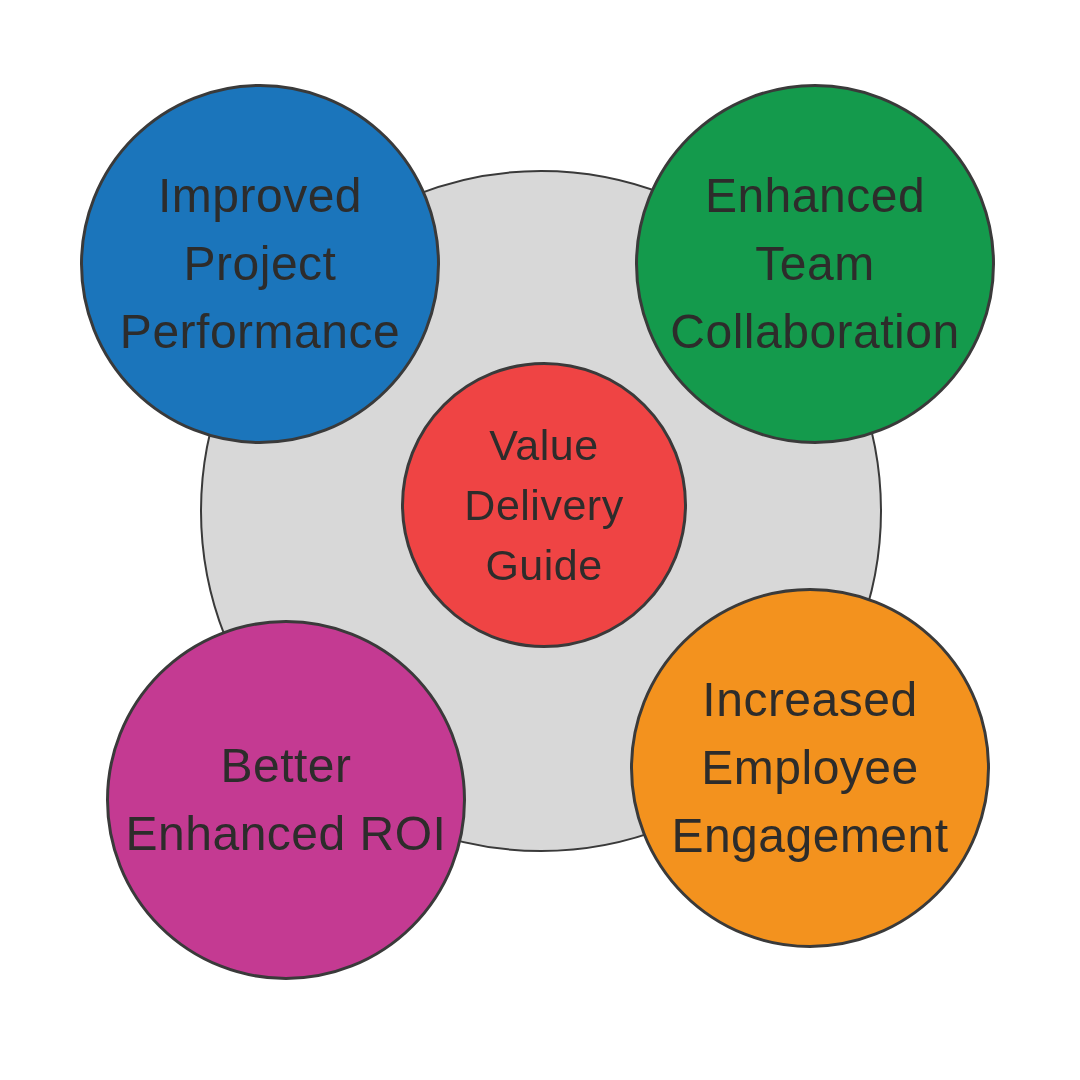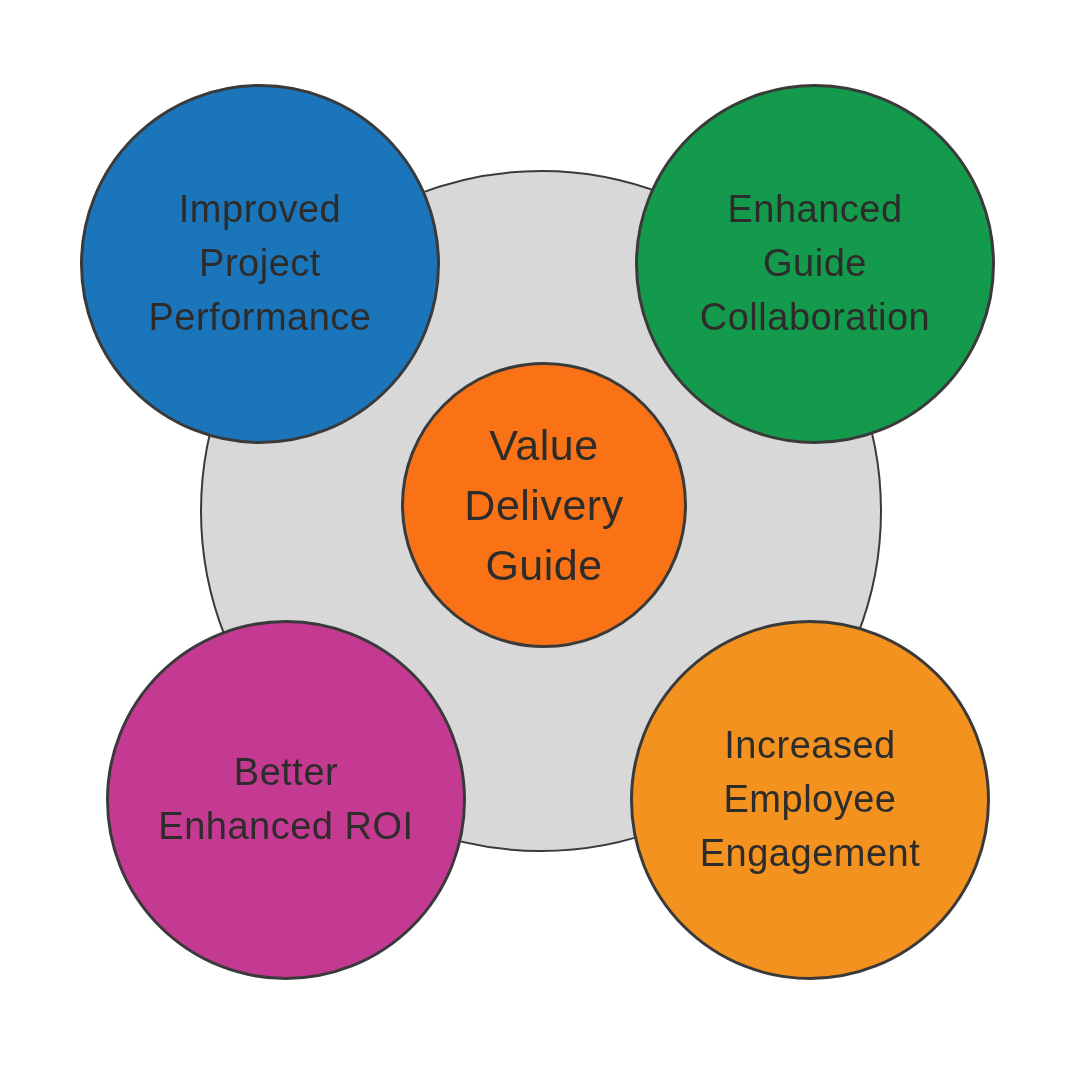--- a/index.html
+++ b/index.html
@@ -40,25 +40,25 @@
     height: 286px;
     background: #ffffff;
   }
   .node {
     width: 360px;
     height: 360px;
   }
   .node-tl { left: 80px;  top: 84px;  }
   .node-tr { left: 635px; top: 84px;  }
   .node-bl { left: 106px; top: 620px; }
-  .node-br { left: 630px; top: 620px; }
+  .node-br { left: 630px; top: 588px; }
   .label {
     white-space: pre-line;
     color: #2d2c2b;
-    font-size: 38px;
+    font-size: 48px;
     line-height: 1.42;
     letter-spacing: 0.5px;
     font-weight: 400;
     padding: 0 10px;
   }
   .center-label {
     font-size: 43px;
     line-height: 1.4;
   }
 </style>
@@ -70,34 +70,34 @@
   <div class="circle hub" style="background: rgb(216, 216, 216);"></div>
 
   <div class="circle node node-tl" style="background: rgb(27, 117, 187);">
     <span class="label">Improved
 Project
 Performance</span>
   </div>
 
   <div class="circle node node-tr" style="background: rgb(20, 154, 76);">
     <span class="label">Enhanced
-Guide
+Team
 Collaboration</span>
   </div>
 
   <div class="circle node node-bl" style="background: rgb(196, 58, 146);">
     <span class="label">Better
 Enhanced ROI</span>
   </div>
 
   <div class="circle node node-br" style="background: rgb(243, 146, 30);">
     <span class="label">Increased
 Employee
 Engagement</span>
   </div>
 
-  <div class="circle center-circle" style="background: #f97316;">
+  <div class="circle center-circle" style="background: #ef4444;">
     <span class="label center-label">Value
 Delivery
 Guide</span>
   </div>
 
 </div>
 
 </body></html>

